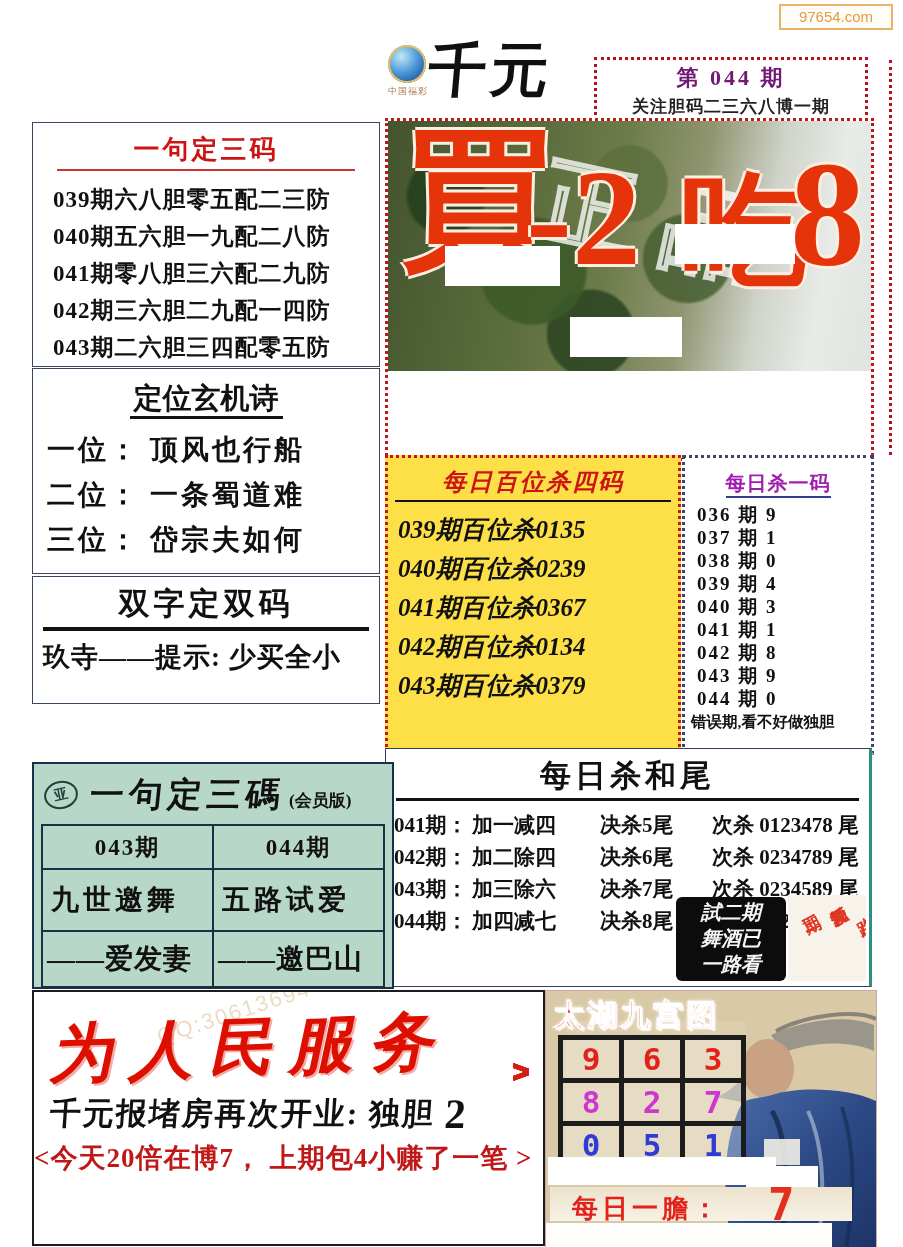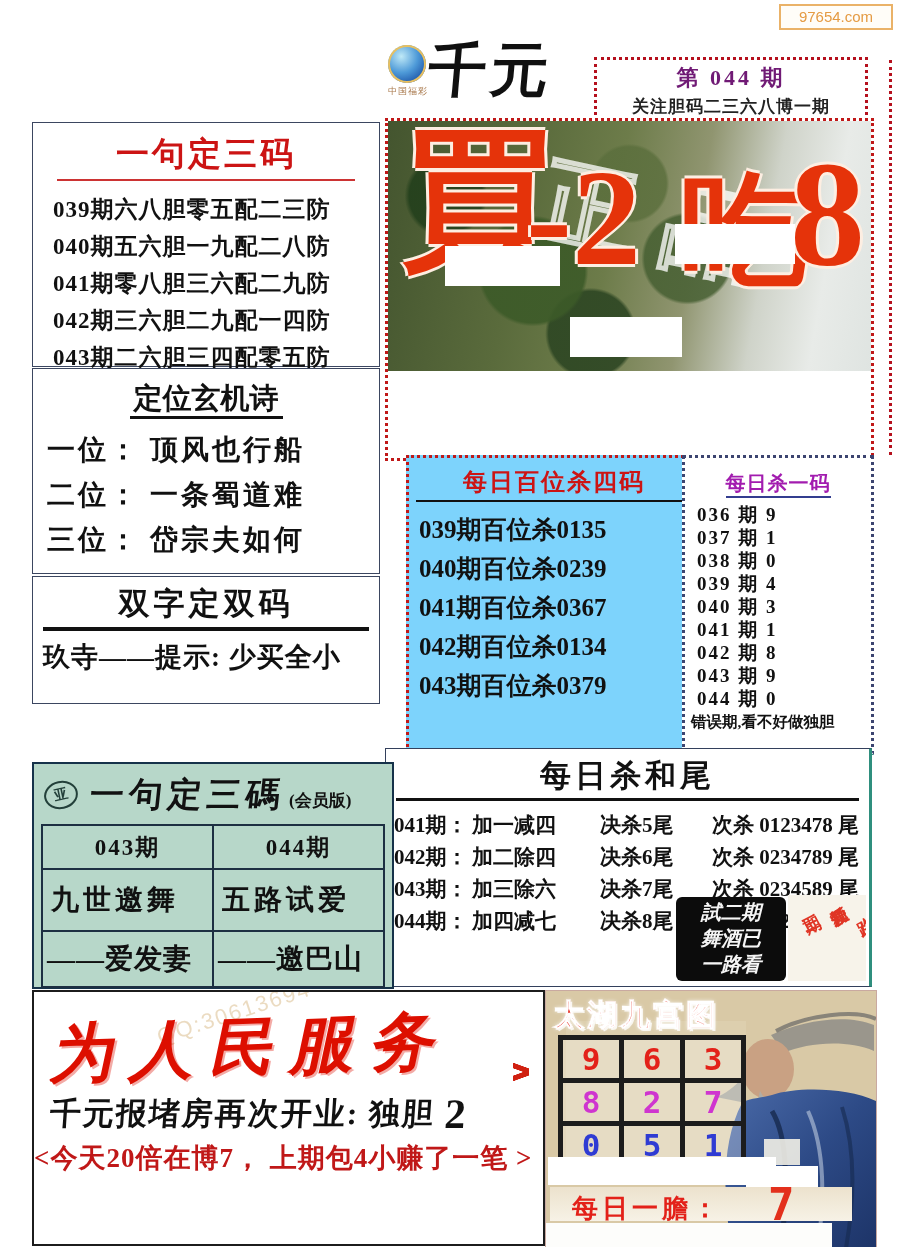--- a/index.html
+++ b/index.html
@@ -25,21 +25,21 @@
   .issue-sub{font-size:17px;font-weight:bold;color:#222;letter-spacing:1px;margin-top:2px;}
   .right-dotline{left:889px;top:60px;width:0;height:395px;border-left:3px dotted #b5101d;}
 
   
   .panel{background:#fff;border:1px solid #3b4660;}
   .red-title{color:#cc1414;font-weight:bold;text-align:center;}
   .rule{margin:2px auto 0;}
 
   
   .boxA{left:32px;top:122px;width:346px;height:243px;}
-  .boxA .red-title{font-size:33px;padding-top:9px;letter-spacing:3px;}
+  .boxA .red-title{font-size:26px;padding-top:9px;letter-spacing:3px;}
   .boxA .rule{width:86%;border-bottom:2px solid #c33;}
   .boxA .ln{font-size:23px;font-weight:bold;line-height:37px;padding-left:20px;letter-spacing:1px;}
   .boxA .lines{margin-top:10px;}
 
   
   .imgbox{left:385px;top:118px;width:483px;height:337px;border:3px dotted #c01818;background:#fff;}
   .photo{position:absolute;left:0;top:0;width:483px;height:250px;overflow:hidden;
     background:
       radial-gradient(circle at 12% 30%,rgba(30,60,25,.8) 0 8%,transparent 9%),
       radial-gradient(circle at 30% 60%,rgba(60,90,40,.9) 0 14%,transparent 15%),
@@ -64,21 +64,21 @@
   .boxB .ln{font-size:28px;font-weight:bold;line-height:45px;padding-left:14px;letter-spacing:3px;}
   .boxB .lines{margin-top:8px;}
 
   
   .boxC{left:32px;top:576px;width:346px;height:126px;}
   .boxC .t{font-size:31px;font-weight:bold;text-align:center;padding-top:6px;letter-spacing:4px;}
   .boxC .rule{width:94%;border-bottom:4px solid #111;margin-top:2px;}
   .boxC .ln{font-size:27px;font-weight:bold;padding-left:10px;margin-top:8px;letter-spacing:1px;}
 
   
-  .boxD{left:406px;top:455px;width:290px;height:292px;border:3px dotted #c01818;background:#7dd3fc;}
+  .boxD{left:385px;top:455px;width:290px;height:292px;border:3px dotted #c01818;background:#fde047;font-style:italic;}
   .boxD .red-title{font-size:24px;padding-top:8px;letter-spacing:2px;}
   .boxD .rule{width:95%;border-bottom:2px solid #111;}
   .boxD .ln{font-size:25px;font-weight:bold;line-height:39px;padding-left:10px;}
   .boxD .lines{margin-top:8px;}
 
   
   .boxE{left:682px;top:455px;width:186px;height:293px;border:3px dotted #3c4470;
     border-bottom:4px double #2f8f7e;background:#fff;}
   .boxE .t{color:#a21caf;font-size:20px;font-weight:bold;text-align:center;padding-top:12px;letter-spacing:1px;}
   .boxE .t span{border-bottom:2px solid #333d8f;padding-bottom:2px;}

